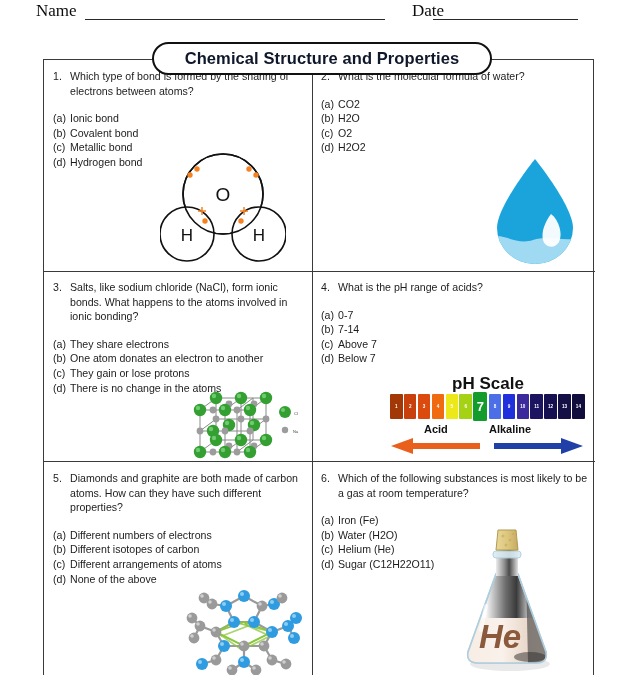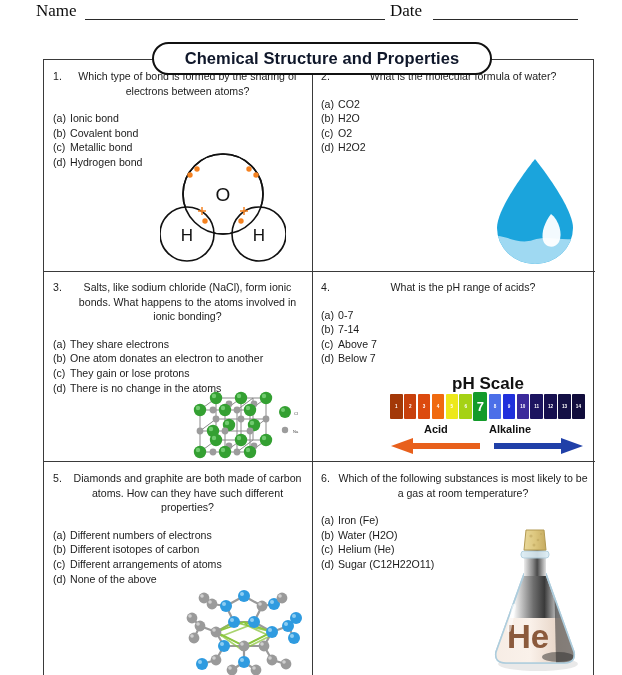--- a/index.html
+++ b/index.html
@@ -12,21 +12,21 @@
 
   
   .hdr{position:absolute;left:0;top:0;width:622px;height:30px;}
   .hdr .lbl{
     position:absolute;font-family:"Liberation Serif", serif;
     font-size:17px;color:#0d0d0d;top:1px;
   }
   .hdr .line{position:absolute;border-bottom:1.4px solid #2a2a2a;top:19px;}
   .name-lbl{left:36px;}
   .name-line{left:85px;width:300px;}
-  .date-lbl{left:390px;}
+  .date-lbl{left:412px;}
   .date-line{left:433px;width:145px;}
 
   
   .sheet{
     position:absolute;left:43px;top:59px;width:551px;height:616px;
     border:1.6px solid #3a3a3a;border-bottom:none;box-sizing:border-box;
   }
   .rowdiv{position:absolute;left:0;width:551px;border-top:1.6px solid #3a3a3a;}
   .r1{top:211px;}
   .r2{top:401px;}
@@ -49,21 +49,21 @@
   .c1{left:43px;top:59px;width:268px;height:211px;}
   .c2{left:311px;top:59px;width:283px;height:211px;}
   .c3{left:43px;top:270px;width:268px;height:191px;}
   .c4{left:311px;top:270px;width:283px;height:191px;}
   .c5{left:43px;top:461px;width:268px;height:214px;}
   .c6{left:311px;top:461px;width:283px;height:214px;}
 
   .qwrap{position:absolute;left:10px;top:10px;right:6px;}
   .q{display:flex;font-size:10.6px;line-height:14.6px;color:#1c1c1c;}
   .qnum{width:17px;flex:none;}
-  .qtxt{flex:1;text-align:center;}
+  .qtxt{flex:1;}
   .opts{margin-top:13px;font-size:10.6px;line-height:14.6px;color:#1c1c1c;}
   .opt{display:flex;}
   .optk{width:17px;flex:none;}
   .optv{flex:1;}
 
   
   .molecule{position:absolute;left:160px;top:142px;width:126px;height:124px;}
 
   
   .droplet{position:absolute;left:489px;top:156px;width:92px;height:108px;}
@@ -89,21 +89,21 @@
   .phlabels{position:absolute;left:0;top:49px;width:210px;height:14px;text-align:center;}
   .phlab{position:absolute;font-size:11px;font-weight:bold;color:#111;}
   .lab-acid{left:41px;}
   .lab-alk{left:106px;}
   .pharrows{position:absolute;left:0;top:64px;width:210px;height:16px;}
 
   
   .carbon{position:absolute;left:182px;top:584px;width:124px;height:91px;}
 
   
-  .flask{position:absolute;left:476px;top:526px;width:118px;height:149px;}
+  .flask{position:absolute;left:448px;top:526px;width:118px;height:149px;font-style:italic;}
 </style>
 </head>
 <body>
 
 <div class="page">
 
   <div class="hdr">
     <div class="lbl name-lbl">Name</div>
     <div class="line name-line"></div>
     <div class="lbl date-lbl">Date</div>

